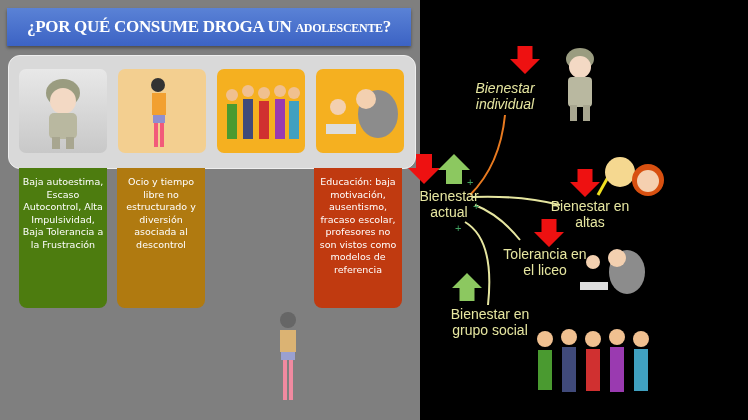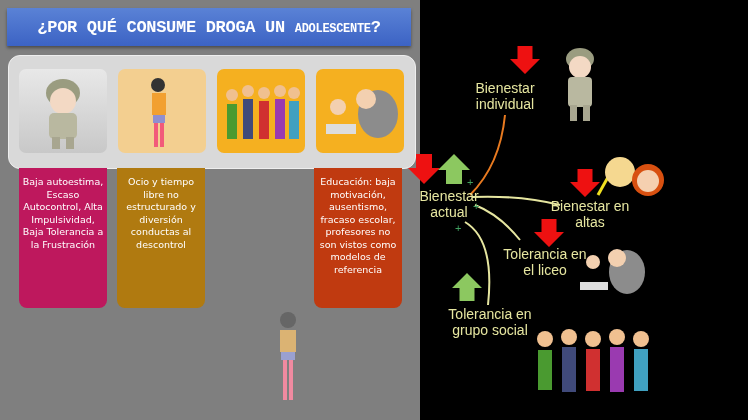--- a/index.html
+++ b/index.html
@@ -1,20 +1,20 @@
 <!DOCTYPE html>
 <html><head>
 <meta charset="utf-8">
 <style>
   html, body { margin: 0; padding: 0; }
   body { width: 748px; height: 420px; position: relative; overflow: hidden; font-family: "Liberation Sans", sans-serif; background: #000; }
   .left-panel { position: absolute; left: 0; top: 0; width: 420px; height: 420px; background: #7f7f7f; }
   .right-panel { position: absolute; left: 420px; top: 0; width: 328px; height: 420px; background: #000; }
   .title-bar { position: absolute; left: 7px; top: 8px; width: 404px; height: 38px; background: linear-gradient(#5a82d6, #3c63c4); box-shadow: 0 2px 3px rgba(0,0,0,.4); display:flex; align-items:center; justify-content:center; }
-  .title-text { color: #fff; font-weight: bold; font-size: 17px; font-family: Liberation Mono, monospace; letter-spacing: -0.3px; text-align: right; }
+  .title-text { color: #fff; font-weight: bold; font-size: 17px; font-family: Liberation Serif, serif; letter-spacing: -0.3px; text-align: right; }
   .title-small { font-size: 12px; }
   .image-strip { position: absolute; left: 8px; top: 55px; width: 406px; height: 112px; background: #d9d9d9; border-radius: 12px; border: 1px solid #eee; }
   .pic { position: absolute; top: 13px; width: 88px; height: 84px; border-radius: 7px; overflow: hidden; }
   .pic svg { width: 100%; height: 100%; }
   .card { position: absolute; top: 168px; width: 88px; height: 140px; border-radius: 0 0 8px 8px; color: #fff; font-family: "DejaVu Sans", sans-serif; font-size: 9.5px; line-height: 12.5px; text-align: center; padding-top: 8px; box-sizing: border-box; }
   .card span { display:block; padding: 0 3px; }
   .lbl { position: absolute; color: #e6e6a0; font-size: 14px; line-height: 16px; text-align: center; }
   .arrow { position: absolute; }
 </style>
 </head>
@@ -65,25 +65,25 @@
     <div class="pic" style="left:307px;background:#f5b020;">
       <svg viewBox="0 0 88 84">
           <ellipse cx="62" cy="45" rx="20" ry="24" fill="#8c8c8c"></ellipse>
           <circle cx="50" cy="30" r="10" fill="#f3d0b0"></circle>
           <circle cx="22" cy="38" r="8" fill="#f3d0b0"></circle>
           <rect x="10" y="55" width="30" height="10" fill="#ddd"></rect>
         </svg>
     </div>
   </div>
 
-  <div class="card" style="left:19px;background:#be185d;">
+  <div class="card" style="left:19px;background:#4d7c0f;">
       <span>Baja autoestima, Escaso Autocontrol, Alta Impulsividad, Baja Tolerancia a la Frustración</span>
     </div>
   <div class="card" style="left:117px;background:#b07a10;">
-      <span>Ocio y tiempo libre no estructurado y diversión conductas al descontrol</span>
+      <span>Ocio y tiempo libre no estructurado y diversión asociada al descontrol</span>
     </div>
   <div class="card" style="left:314px;background:#c03a10;">
       <span>Educación: baja motivación, ausentismo, fracaso escolar, profesores no son vistos como modelos de referencia</span>
     </div>
 
   <svg style="position:absolute;left:258px;top:310px;width:60px;height:100px;" viewBox="0 0 60 100">
     <circle cx="30" cy="10" r="8" fill="#666"></circle>
       <rect x="22" y="20" width="16" height="22" fill="#f2c070" opacity=".8"></rect>
       <rect x="23" y="42" width="14" height="8" fill="#9aa0d0"></rect>
       <rect x="25" y="50" width="4" height="40" fill="#f08aa0"></rect>
@@ -114,24 +114,24 @@
     <polygon points="8,0 24,0 24,14 32,14 16,30 0,14 8,14" fill="#ee1111"></polygon>
   </svg>
 <svg class="arrow" style="left:534px;top:218px;width:30px;height:30px;" viewBox="0 0 32 30">
     <polygon points="8,0 24,0 24,14 32,14 16,30 0,14 8,14" fill="#ee1111"></polygon>
   </svg>
 <svg class="arrow" style="left:452px;top:272px;width:30px;height:30px;" viewBox="0 0 32 30">
     <polygon points="16,0 32,16 24,16 24,30 8,30 8,16 0,16" fill="#8cc860"></polygon>
   </svg>
 
 <div class="lbl" style="left:409px;top:188px;width:80px;">Bienestar actual</div>
-<div class="lbl" style="left:465px;top:80px;width:80px;">Bienestar individual</div>
+<div class="lbl" style="left:465px;top:80px;width:80px;font-style:italic;">Bienestar individual</div>
 <div class="lbl" style="left:540px;top:198px;width:100px;">Bienestar en altas</div>
 <div class="lbl" style="left:500px;top:246px;width:90px;">Tolerancia en el liceo</div>
-<div class="lbl" style="left:440px;top:306px;width:100px;">Tolerancia en grupo social</div>
+<div class="lbl" style="left:440px;top:306px;width:100px;">Bienestar en grupo social</div>
 
 <span style="position:absolute;left:467px;top:176px;color:#40a060;font-size:11px;">+</span>
 <span style="position:absolute;left:473px;top:200px;color:#40a060;font-size:11px;">+</span>
 <span style="position:absolute;left:455px;top:222px;color:#40a060;font-size:11px;">+</span>
 
 <svg style="position:absolute;left:555px;top:45px;width:50px;height:80px;" viewBox="0 0 50 80">
     <ellipse cx="25" cy="14" rx="14" ry="11" fill="#9a9c80"></ellipse>
     <circle cx="25" cy="22" r="11" fill="#f3d9c4"></circle>
     <rect x="13" y="32" width="24" height="30" rx="4" fill="#b9b8a0"></rect>
     <rect x="15" y="60" width="7" height="16" fill="#a8a690"></rect>

